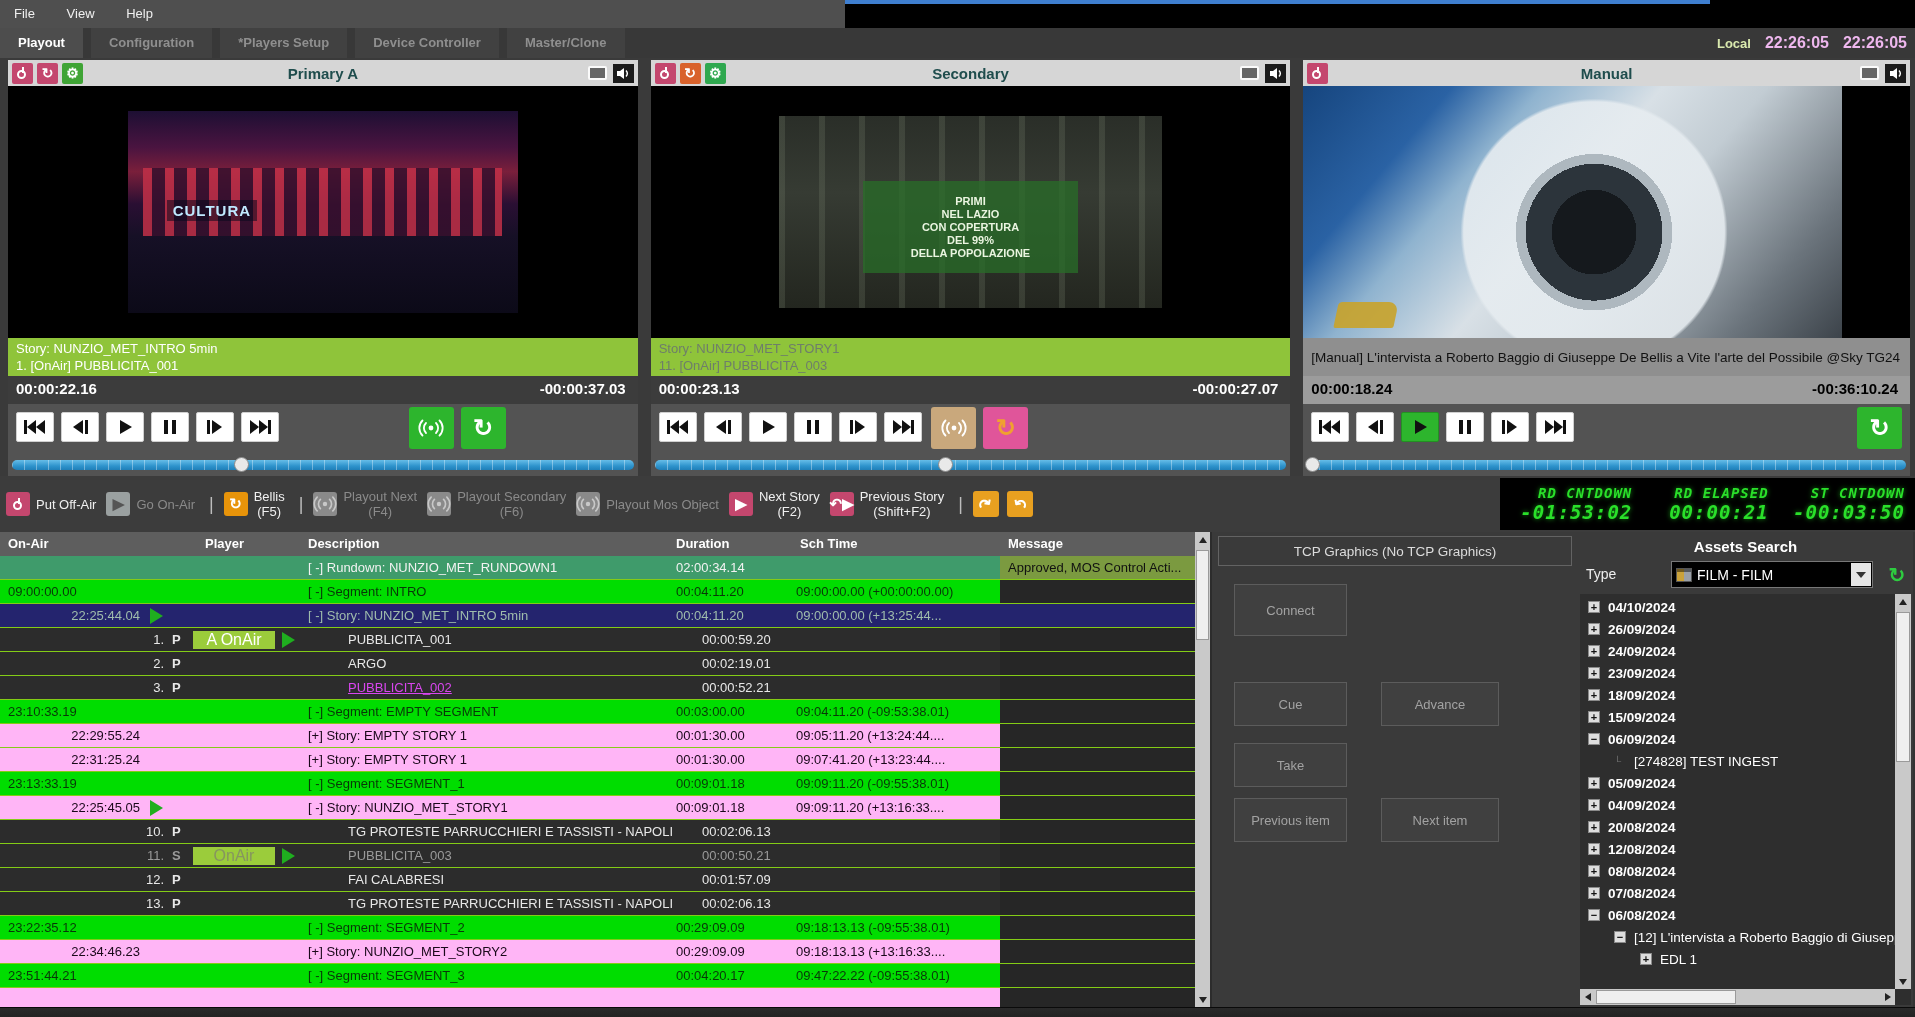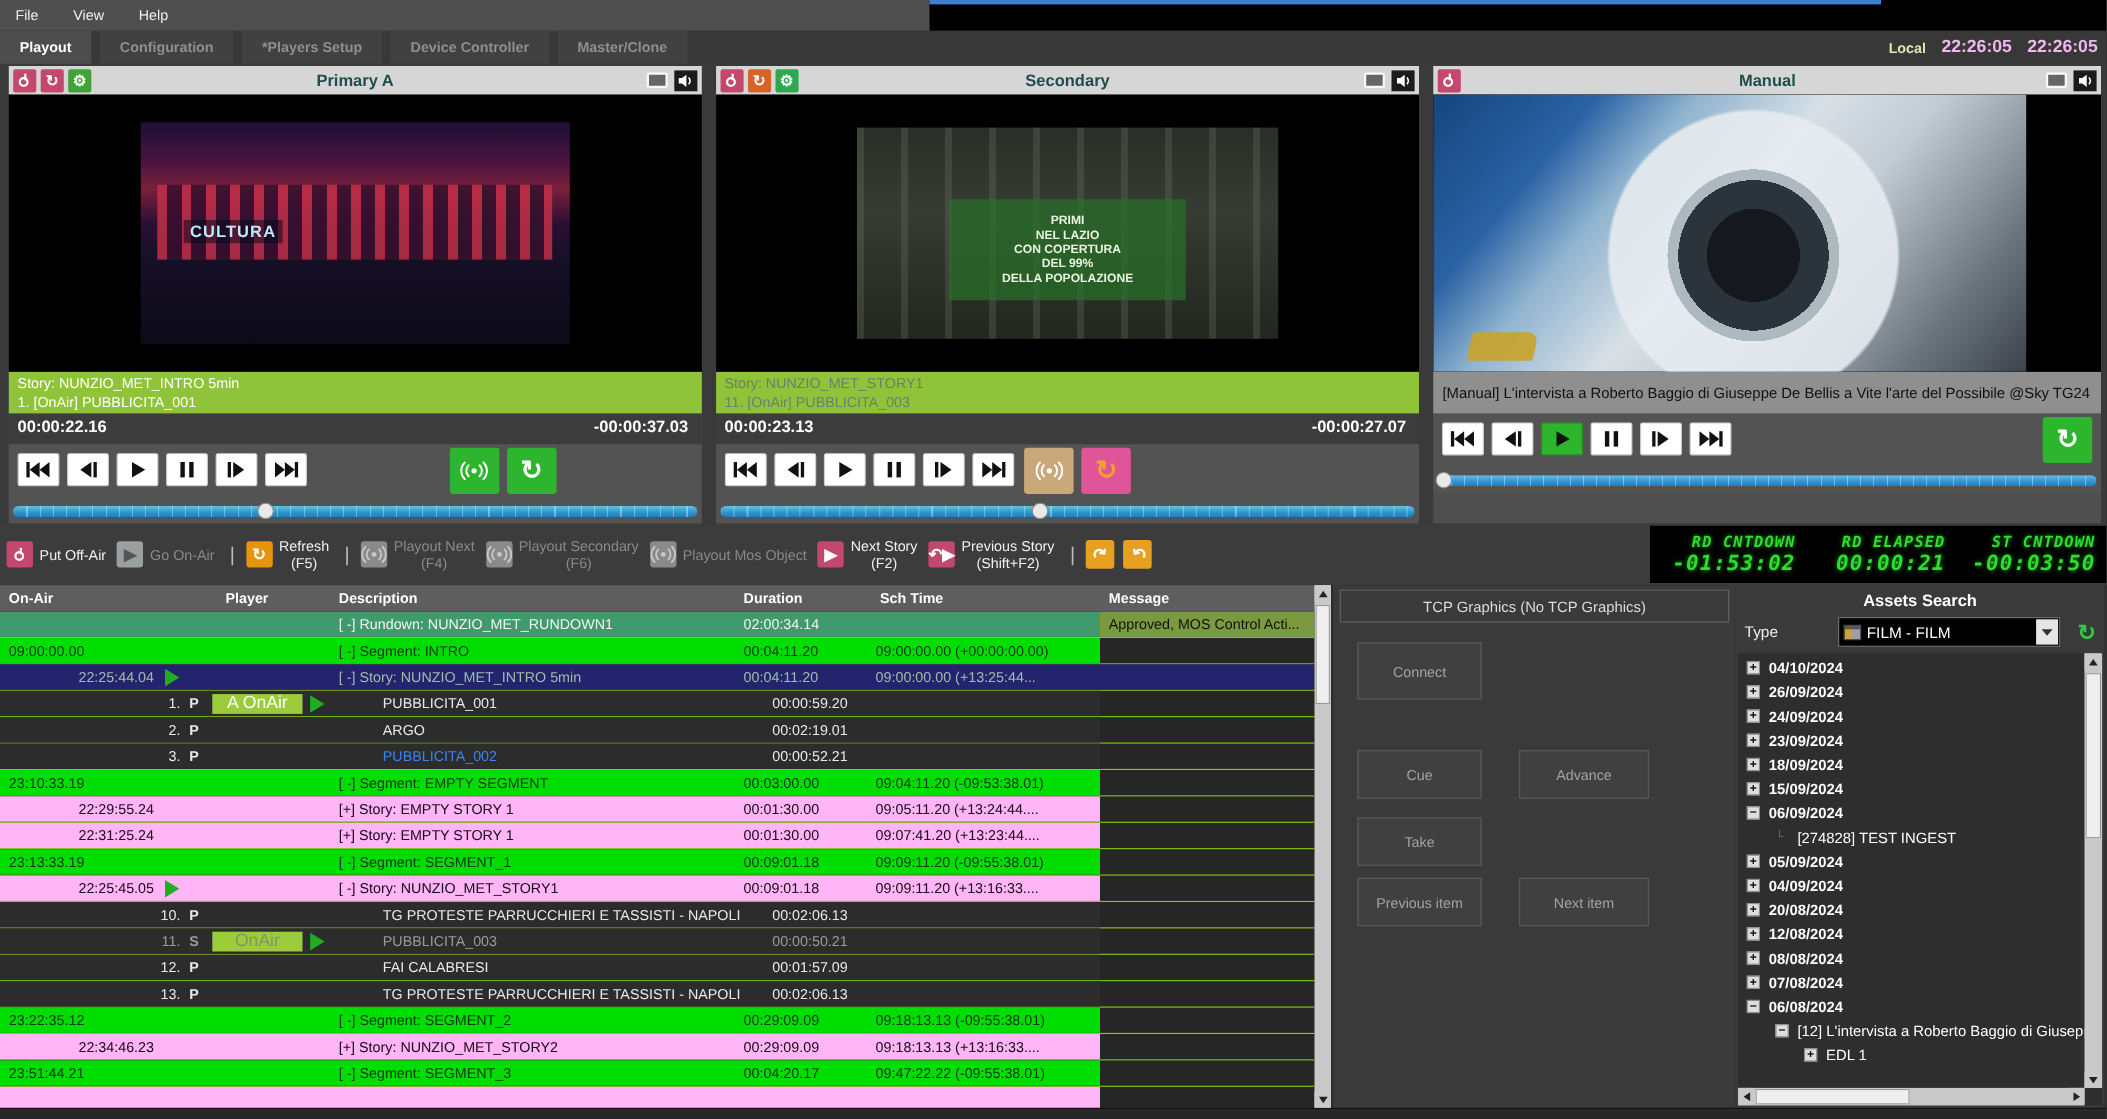--- a/index.html
+++ b/index.html
@@ -380,20 +380,24 @@
             </svg>
           </span>
         </div>
       </div>
       <div class="p-video">
         <div class="vid-engine">
           <div class="yellow"></div>
         </div>
       </div>
       <div class="p-story manual">[Manual] L'intervista a Roberto Baggio di Giuseppe De Bellis a Vite l'arte del Possibile @Sky TG24</div>
+      <div class="p-times manual">
+        <span class="tl">00:00:18.24</span>
+        <span class="tr">-00:36:10.24</span>
+      </div>
       <div class="p-transport">
         <div class="t-btn" style="left: 8px;">
           <svg width="24" height="16" viewBox="0 0 24 16">
             <rect x="1" y="1" width="3" height="14" fill="#111"></rect>
             <polygon points="13,1 4,8 13,15" fill="#111"></polygon>
             <polygon points="22,1 13,8 22,15" fill="#111"></polygon>
           </svg>
         </div>
         <div class="t-btn" style="left: 53px;">
           <svg width="24" height="16" viewBox="0 0 24 16">
@@ -446,21 +450,21 @@
       </span>
     <span class="tb-label">Put Off-Air</span>
   </div>
   <div class="tb-item disabled">
     <span class="tb-icon" style="background:#9aa0a0;color:#555">▶</span>
     <span class="tb-label">Go On-Air</span>
   </div>
   <span class="tb-sep">|</span>
   <div class="tb-item">
     <span class="tb-icon" style="background:#e8940a">↻</span>
-    <span class="tb-label"><span>Refresh</span><br><span>(F5)</span></span>
+    <span class="tb-label"><span>Bellis</span><br><span>(F5)</span></span>
   </div>
   <span class="tb-sep">|</span>
   <div class="tb-item disabled">
     <span class="tb-icon bc-gray" style="background:#8a8a8a">
         <svg width="26" height="20" viewBox="0 0 26 20" fill="none">
           <circle cx="13" cy="10" r="2.4" fill="#c8c8c8"></circle>
           <path d="M8,5 a7,7 0 0 0 0,10 M4.5,2.5 a10.5,10.5 0 0 0 0,15" stroke="#c8c8c8" stroke-width="1.8" stroke-linecap="round"></path>
           <path d="M18,5 a7,7 0 0 1 0,10 M21.5,2.5 a10.5,10.5 0 0 1 0,15" stroke="#c8c8c8" stroke-width="1.8" stroke-linecap="round"></path>
         </svg>
       </span>
@@ -564,21 +568,21 @@
           <div class="row-bg" style="background: rgb(44, 44, 44);"></div>
           <span style="left: 130px; color: rgb(232, 232, 232); width: 34px; text-align: right;">2.</span>
           <span style="left: 172px; color: rgb(232, 232, 232); font-weight: bold;">P</span>
           <span style="left: 348px; color: rgb(232, 232, 232);">ARGO</span>
           <span style="left: 702px; color: rgb(232, 232, 232);">00:02:19.01</span>
         </div>
         <div class="t-row">
           <div class="row-bg" style="background: rgb(44, 44, 44);"></div>
           <span style="left: 130px; color: rgb(232, 232, 232); width: 34px; text-align: right;">3.</span>
           <span style="left: 172px; color: rgb(232, 232, 232); font-weight: bold;">P</span>
-          <span style="left: 348px; color: #3b82f6;">PUBBLICITA_002</span>
+          <span style="left: 348px; color: #d946ef; text-decoration: underline;">PUBBLICITA_002</span>
           <span style="left: 702px; color: rgb(232, 232, 232);">00:00:52.21</span>
         </div>
         <div class="t-row">
           <div class="row-bg" style="background: rgb(0, 221, 0);"></div>
           <span style="left: 8px; color: rgb(8, 56, 8);">23:10:33.19</span>
           <span style="left: 308px; color: rgb(8, 56, 8);">[ -] Segment: EMPTY SEGMENT</span>
           <span style="left: 676px; color: rgb(8, 56, 8);">00:03:00.00</span>
           <span style="left: 796px; color: rgb(8, 56, 8);">09:04:11.20 (-09:53:38.01)</span>
         </div>
         <div class="t-row">

